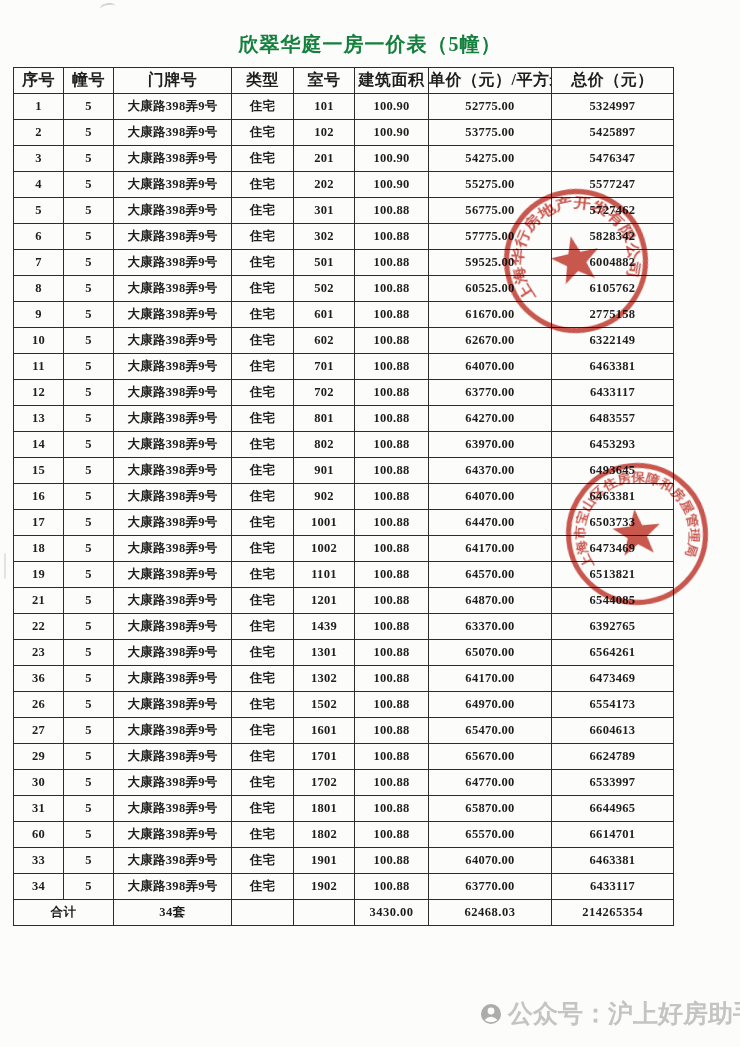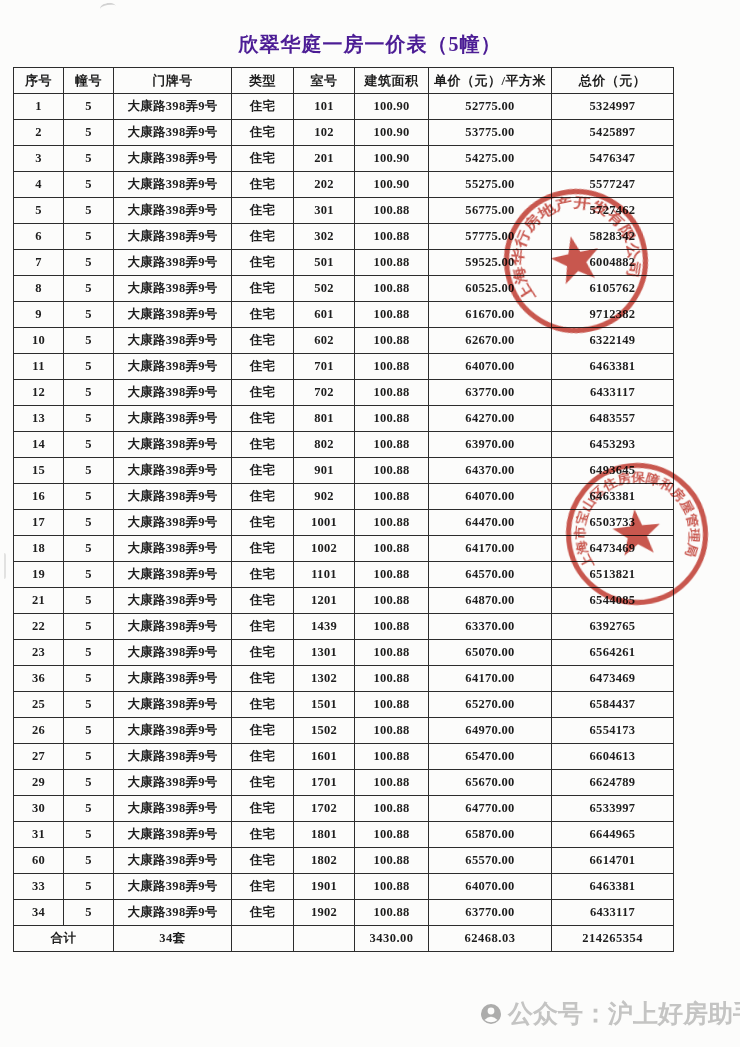--- a/index.html
+++ b/index.html
@@ -12,33 +12,33 @@
     position:absolute;left:100px;top:3px;width:16px;height:7px;
     border-top:2px solid #bdbdbd;border-radius:50%;
     transform:rotate(-10deg);opacity:.65;
   }
   .scan-smudge{
     position:absolute;left:-2px;top:553px;width:6px;height:26px;
     border-right:2px solid #d2d2d0;opacity:.6;border-radius:2px;
   }
   .doc-title{
     position:absolute;top:31px;left:0;width:100%;
-    text-align:center;font-size:20px;font-weight:700;color:#4c1d95;
+    text-align:center;font-size:20px;font-weight:700;color:#15803d;
     letter-spacing:1px;margin:0;
   }
   table.price-table{
     position:absolute;left:13px;top:67px;width:660px;
     border-collapse:collapse;table-layout:fixed;
   }
   .price-table th,.price-table td{
     border:1.6px solid #2d2d2d;text-align:center;vertical-align:middle;
     height:25px;padding:0;overflow:hidden;white-space:nowrap;
     font-size:12.5px;color:#1e1e1e;
   }
-  .price-table th{font-weight:700;font-size:13px;letter-spacing:.5px;}
+  .price-table th{font-weight:700;font-size:16px;letter-spacing:.5px;}
   .price-table tbody td{font-weight:600;letter-spacing:.3px;}
   .price-table tfoot td{font-weight:700;letter-spacing:.5px;}
   .stamp{
     position:absolute;mix-blend-mode:multiply;opacity:.85;
     pointer-events:none;
   }
   .stamp-1{left:501px;top:186px;width:150px;height:150px;transform:rotate(-12deg);}
   .stamp-2{left:563px;top:460px;width:148px;height:148px;transform:rotate(-6deg);}
   .stamp svg{width:100%;height:100%;filter:blur(.3px);}
   .watermark{
@@ -164,21 +164,21 @@
           <td>6105762</td>
         </tr>
         <tr>
           <td>9</td>
           <td>5</td>
           <td>大康路398弄9号</td>
           <td>住宅</td>
           <td>601</td>
           <td>100.88</td>
           <td>61670.00</td>
-          <td>9712382</td>
+          <td>2775158</td>
         </tr>
         <tr>
           <td>10</td>
           <td>5</td>
           <td>大康路398弄9号</td>
           <td>住宅</td>
           <td>602</td>
           <td>100.88</td>
           <td>62670.00</td>
           <td>6322149</td>
@@ -305,30 +305,20 @@
         </tr>
         <tr>
           <td>36</td>
           <td>5</td>
           <td>大康路398弄9号</td>
           <td>住宅</td>
           <td>1302</td>
           <td>100.88</td>
           <td>64170.00</td>
           <td>6473469</td>
-        </tr>
-        <tr>
-          <td>25</td>
-          <td>5</td>
-          <td>大康路398弄9号</td>
-          <td>住宅</td>
-          <td>1501</td>
-          <td>100.88</td>
-          <td>65270.00</td>
-          <td>6584437</td>
         </tr>
         <tr>
           <td>26</td>
           <td>5</td>
           <td>大康路398弄9号</td>
           <td>住宅</td>
           <td>1502</td>
           <td>100.88</td>
           <td>64970.00</td>
           <td>6554173</td>

